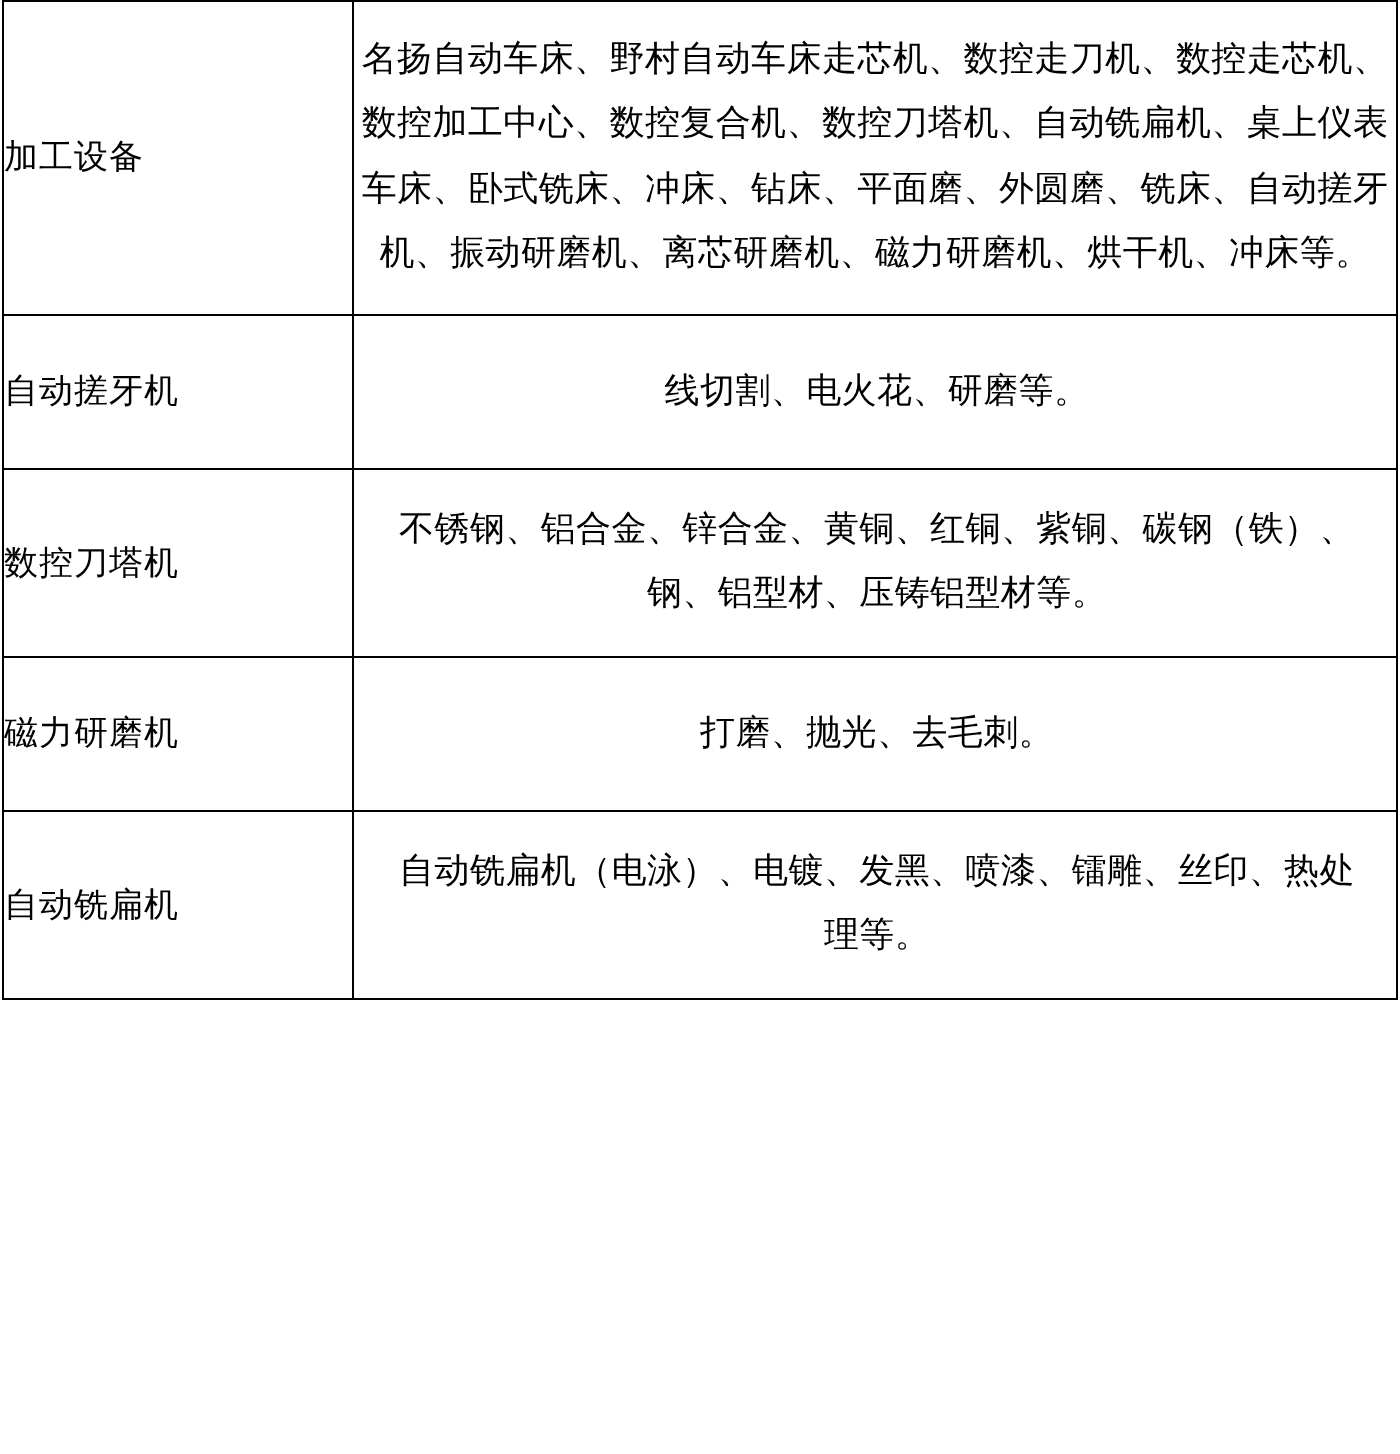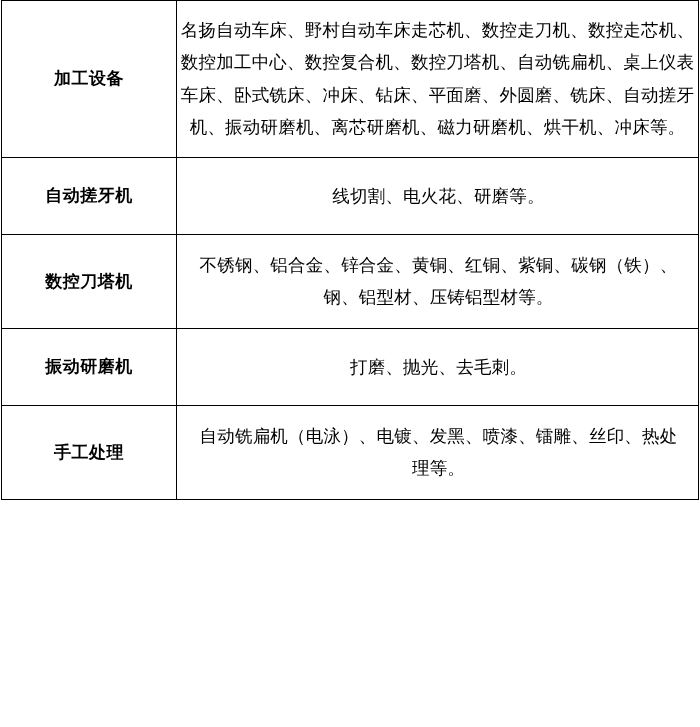--- a/index.html
+++ b/index.html
@@ -22,25 +22,24 @@
   }
   .doc-table td {
     border: 1px solid #000000;
     vertical-align: middle;
     padding: 0;
   }
   .col-label {
     width: 175px;
   }
   .label-cell {
-    text-align: center;
+    text-align: left;
     font-size: 17px;
     letter-spacing: 0.5px;
     padding: 10px 6px;
-    font-weight: bold;
   }
   .value-cell {
     text-align: center;
     font-size: 17.5px;
     line-height: 1.85;
     padding: 12px 12px 12px 14px;
     letter-spacing: 0.2px;
   }
   .row-equip .value-cell { padding-top: 13px; padding-bottom: 13px; }
   .row-single .value-cell { padding: 22px 12px 22px 14px; margin-left: 18px; }
@@ -61,21 +60,21 @@
     </tr>
     <tr class="row-single">
       <td class="label-cell">自动搓牙机</td>
       <td class="value-cell">线切割、电火花、研磨等。</td>
     </tr>
     <tr class="row-two">
       <td class="label-cell">数控刀塔机</td>
       <td class="value-cell">不锈钢、铝合金、锌合金、黄铜、红铜、紫铜、碳钢（铁）、钢、铝型材、压铸铝型材等。</td>
     </tr>
     <tr class="row-single">
-      <td class="label-cell">振动研磨机</td>
+      <td class="label-cell">磁力研磨机</td>
       <td class="value-cell">打磨、抛光、去毛刺。</td>
     </tr>
     <tr class="row-two">
-      <td class="label-cell">手工处理</td>
+      <td class="label-cell">自动铣扁机</td>
       <td class="value-cell">自动铣扁机（电泳）、电镀、发黑、喷漆、镭雕、丝印、热处理等。</td>
     </tr>
   </tbody>
 </table>
 
 </body></html>

